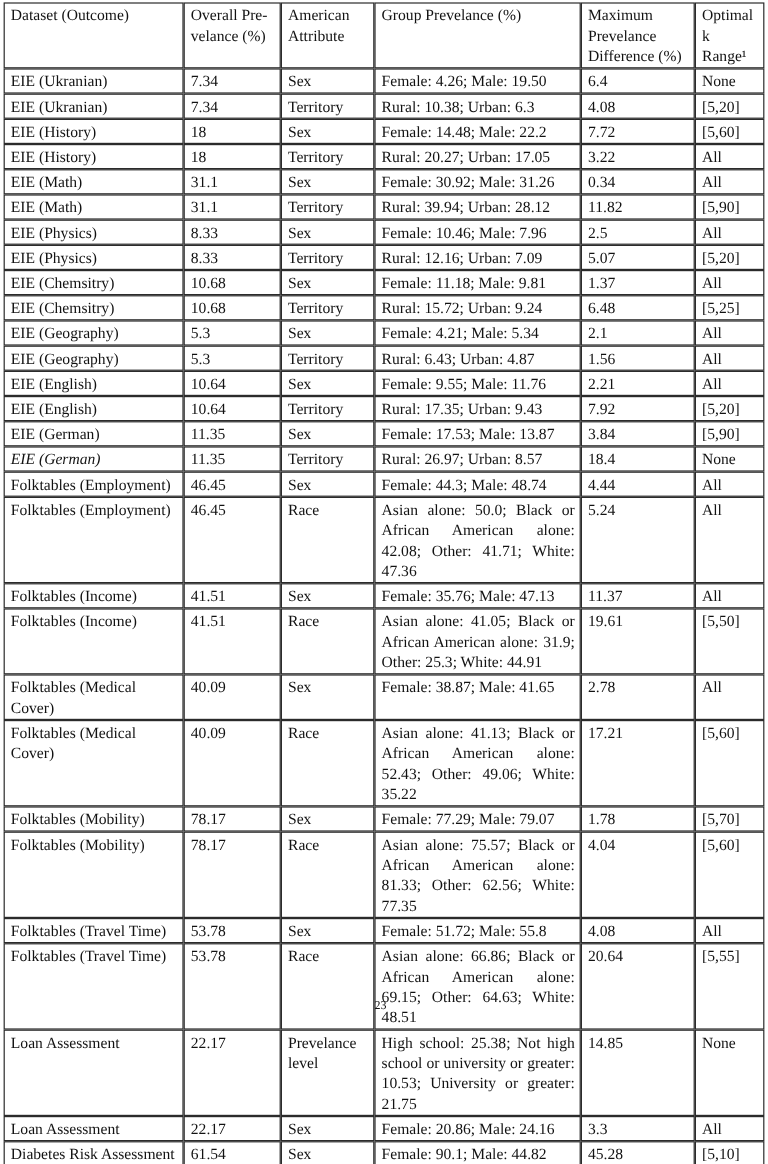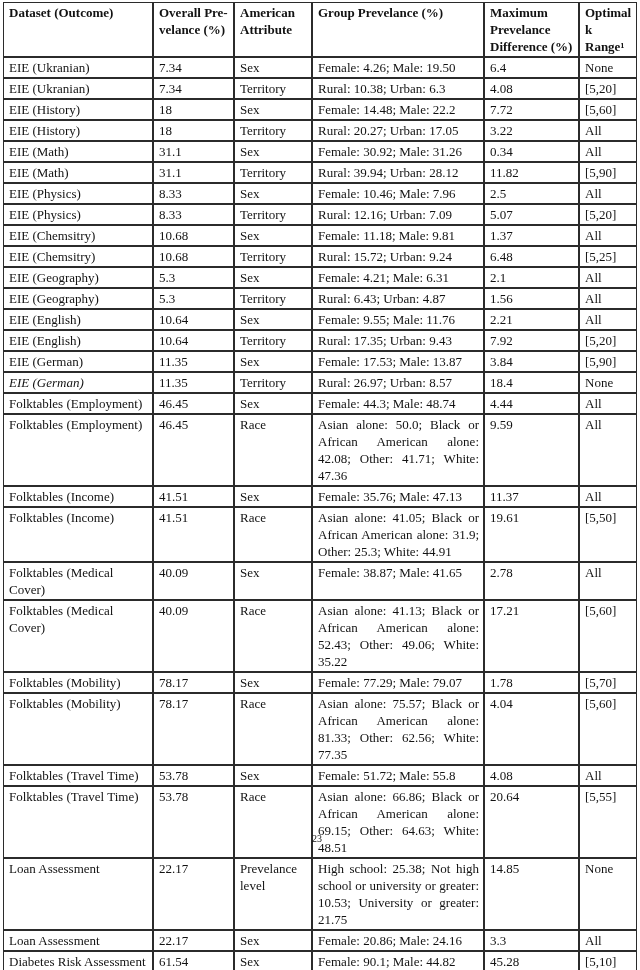--- a/index.html
+++ b/index.html
@@ -26,21 +26,21 @@
   }
   th, td {
     border: 1px solid #2b2b2b;
     vertical-align: top;
     padding: 1px 4px 1px 5px;
     line-height: 17px;
     overflow: hidden;
     text-align: left;
     font-weight: normal;
   }
-  th { font-weight: bold; }
+  th { font-weight: normal; }
   col.col-dataset  { width: 150px; }
   col.col-overall  { width: 81px;  }
   col.col-attribute{ width: 78px;  }
   col.col-group    { width: 172px; }
   col.col-max_diff { width: 95px;  }
   col.col-k_range  { width: 58px;  }
   td.col-group {
     text-align: justify;
     text-justify: inter-word;
   }
@@ -172,21 +172,21 @@
           <td class="col-overall">10.68</td>
           <td class="col-attribute">Territory</td>
           <td class="col-group">Rural: 15.72; Urban: 9.24</td>
           <td class="col-max_diff">6.48</td>
           <td class="col-k_range">[5,25]</td>
         </tr>
         <tr>
           <td class="col-dataset">EIE (Geography)</td>
           <td class="col-overall">5.3</td>
           <td class="col-attribute">Sex</td>
-          <td class="col-group">Female: 4.21; Male: 6.31</td>
+          <td class="col-group">Female: 4.21; Male: 5.34</td>
           <td class="col-max_diff">2.1</td>
           <td class="col-k_range">All</td>
         </tr>
         <tr>
           <td class="col-dataset">EIE (Geography)</td>
           <td class="col-overall">5.3</td>
           <td class="col-attribute">Territory</td>
           <td class="col-group">Rural: 6.43; Urban: 4.87</td>
           <td class="col-max_diff">1.56</td>
           <td class="col-k_range">All</td>
@@ -229,21 +229,21 @@
           <td class="col-attribute">Sex</td>
           <td class="col-group">Female: 44.3; Male: 48.74</td>
           <td class="col-max_diff">4.44</td>
           <td class="col-k_range">All</td>
         </tr>
         <tr>
           <td class="col-dataset">Folktables (Employment)</td>
           <td class="col-overall">46.45</td>
           <td class="col-attribute">Race</td>
           <td class="col-group">Asian alone: 50.0; Black or African American alone: 42.08; Other: 41.71; White: 47.36</td>
-          <td class="col-max_diff">9.59</td>
+          <td class="col-max_diff">5.24</td>
           <td class="col-k_range">All</td>
         </tr>
         <tr>
           <td class="col-dataset">Folktables (Income)</td>
           <td class="col-overall">41.51</td>
           <td class="col-attribute">Sex</td>
           <td class="col-group">Female: 35.76; Male: 47.13</td>
           <td class="col-max_diff">11.37</td>
           <td class="col-k_range">All</td>
         </tr>

